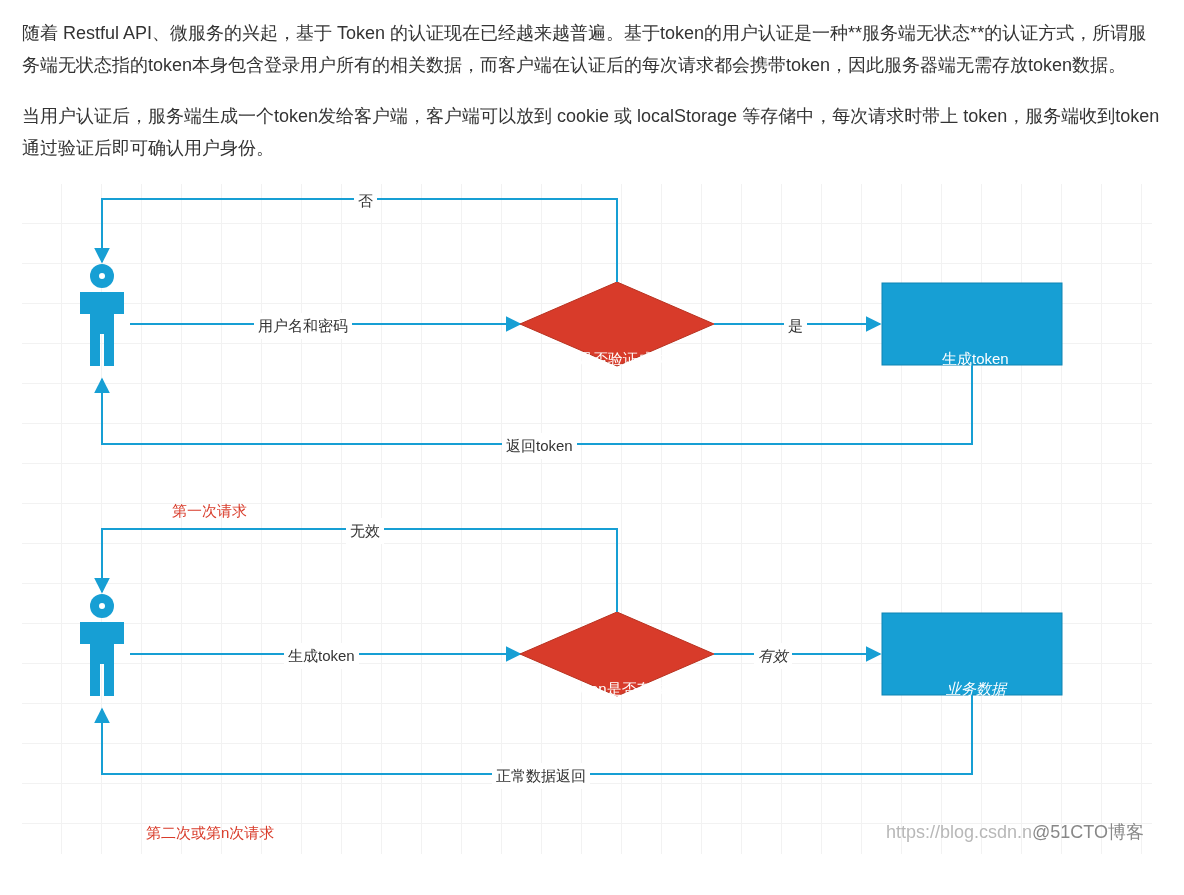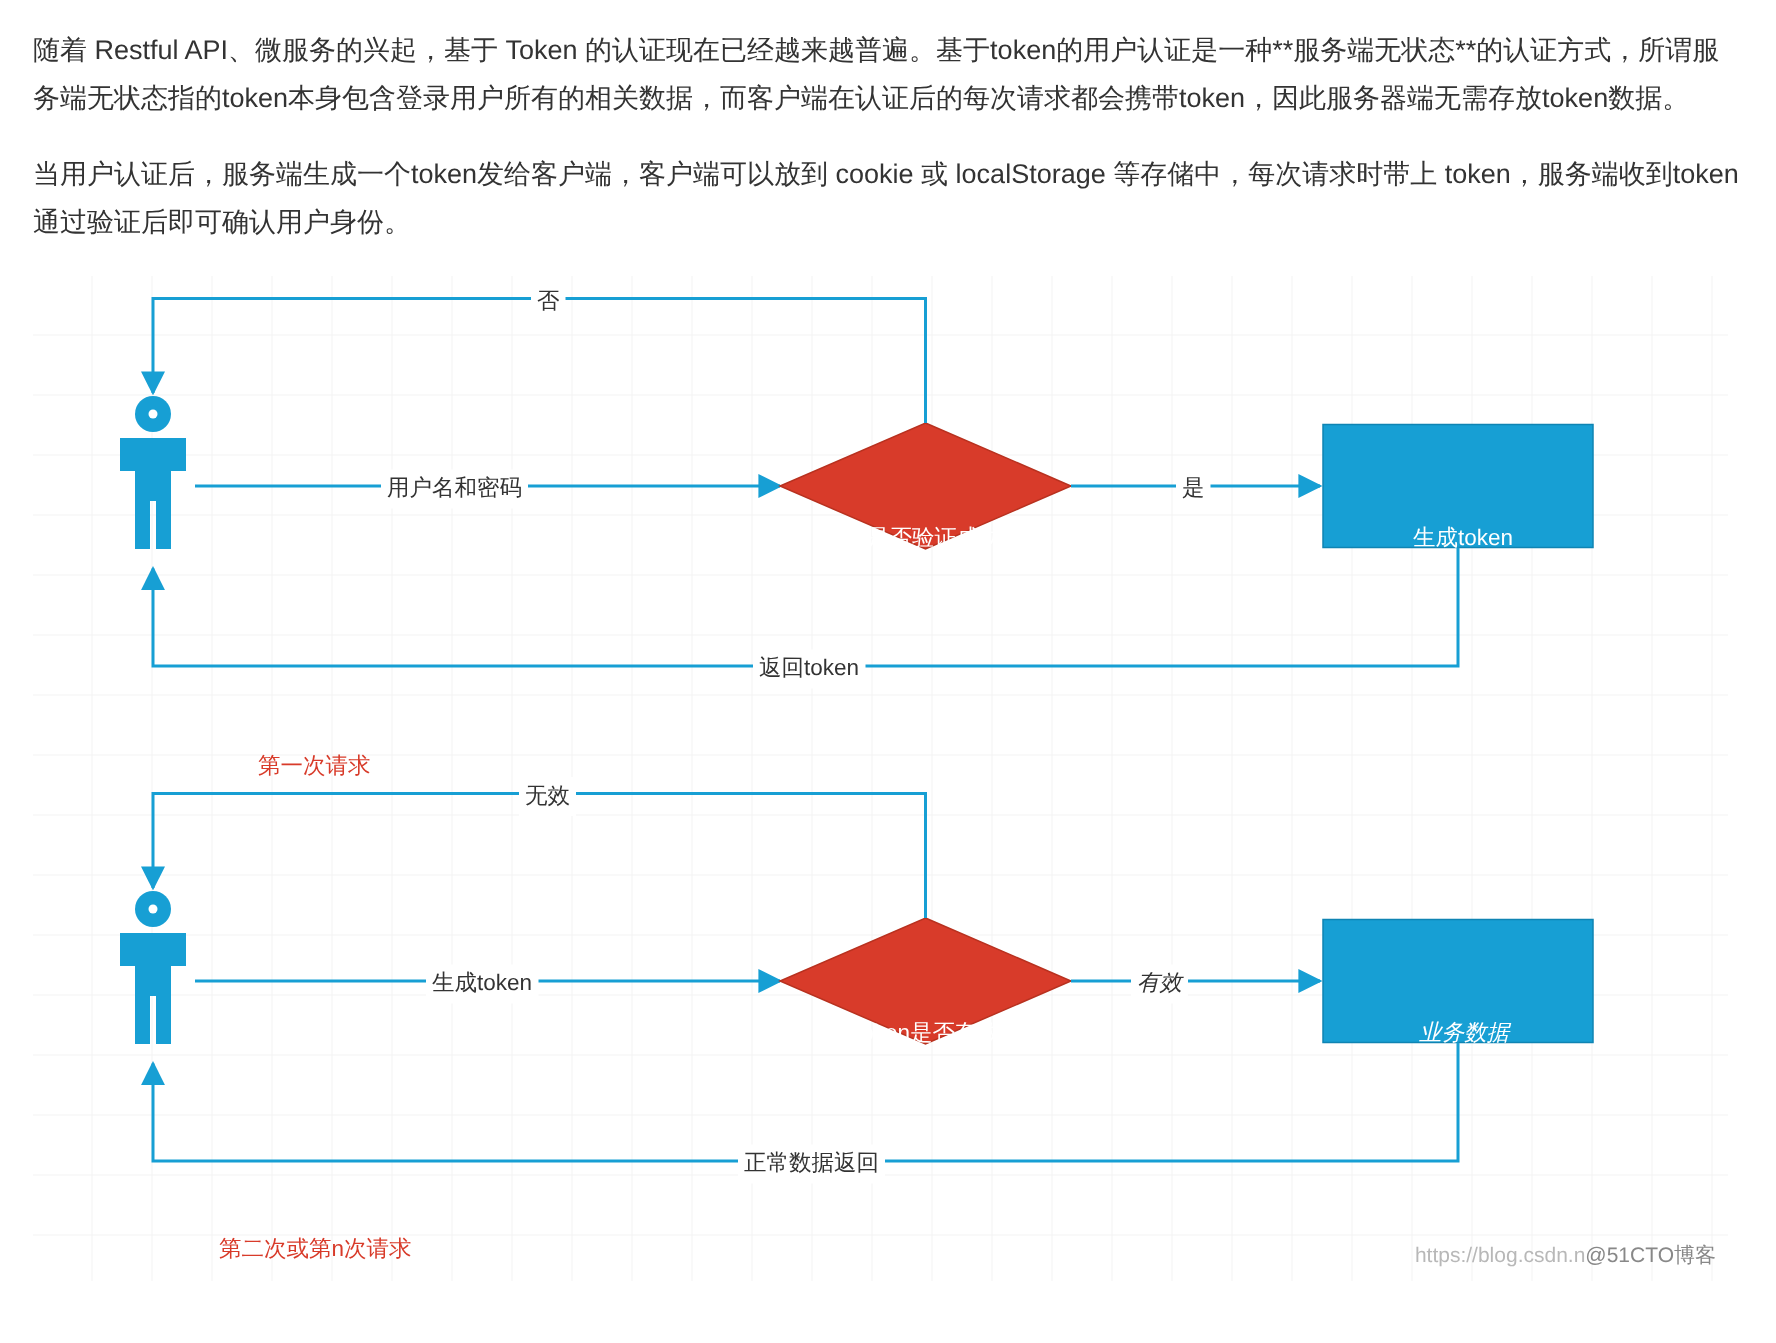--- a/index.html
+++ b/index.html
@@ -32,21 +32,21 @@
     color:#333;
     background:#fff;
     padding:0 4px;
     white-space:nowrap;
   }
   .node-label.white { color:#fff; background:transparent;margin-top:32px; }
   .node-label.red { color:#d83b2a; font-weight:500; background:transparent; }
   .watermark {
     position:absolute;
     bottom:6px; right:8px;
-    font-size:14px;
+    font-size:18px;
     color:#b8b8b8;
   }
   .watermark .dark { color:#888; }
 </style>
 </head>
 <body>
 
 <p class="para">随着 Restful API、微服务的兴起，基于 Token 的认证现在已经越来越普遍。基于token的用户认证是一种**服务端无状态**的认证方式，所谓服务端无状态指的token本身包含登录用户所有的相关数据，而客户端在认证后的每次请求都会携带token，因此服务器端无需存放token数据。</p>
 <p class="para"> 当用户认证后，服务端生成一个token发给客户端，客户端可以放到 cookie 或 localStorage 等存储中，每次请求时带上 token，服务端收到token通过验证后即可确认用户身份。</p>
 

